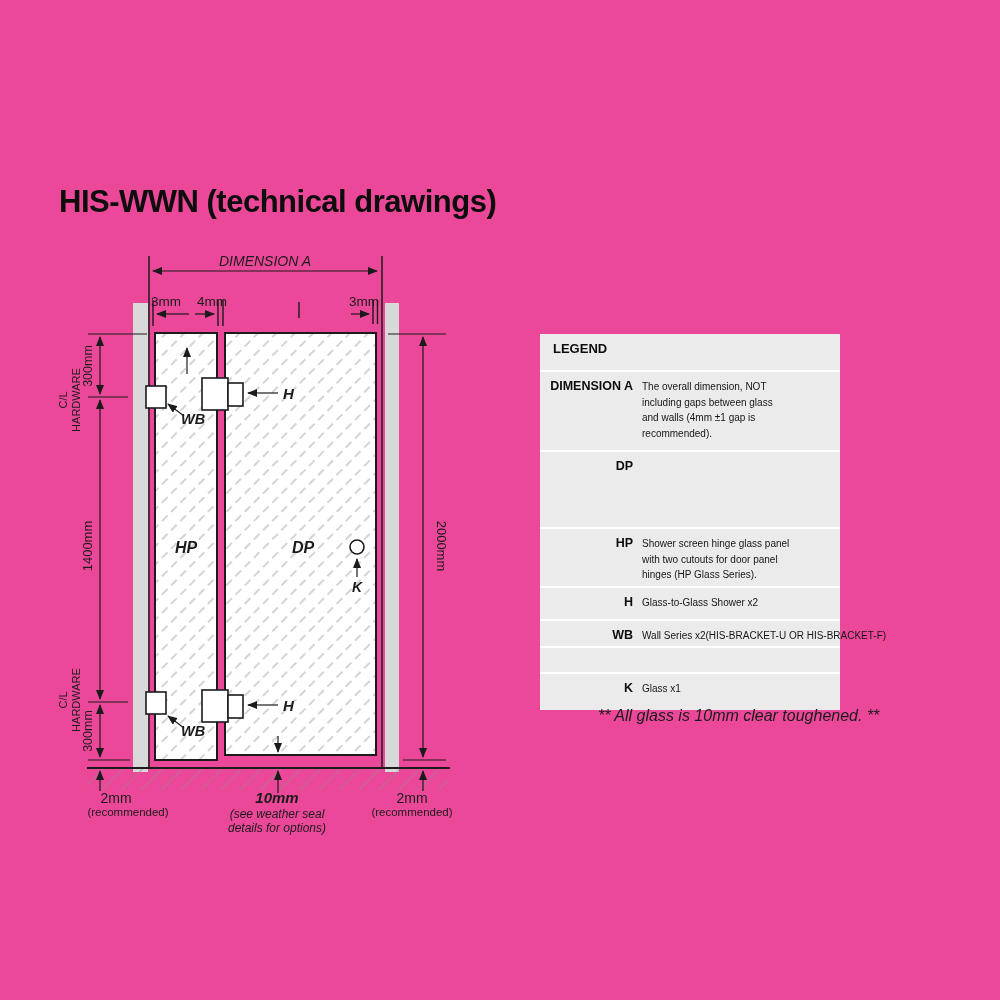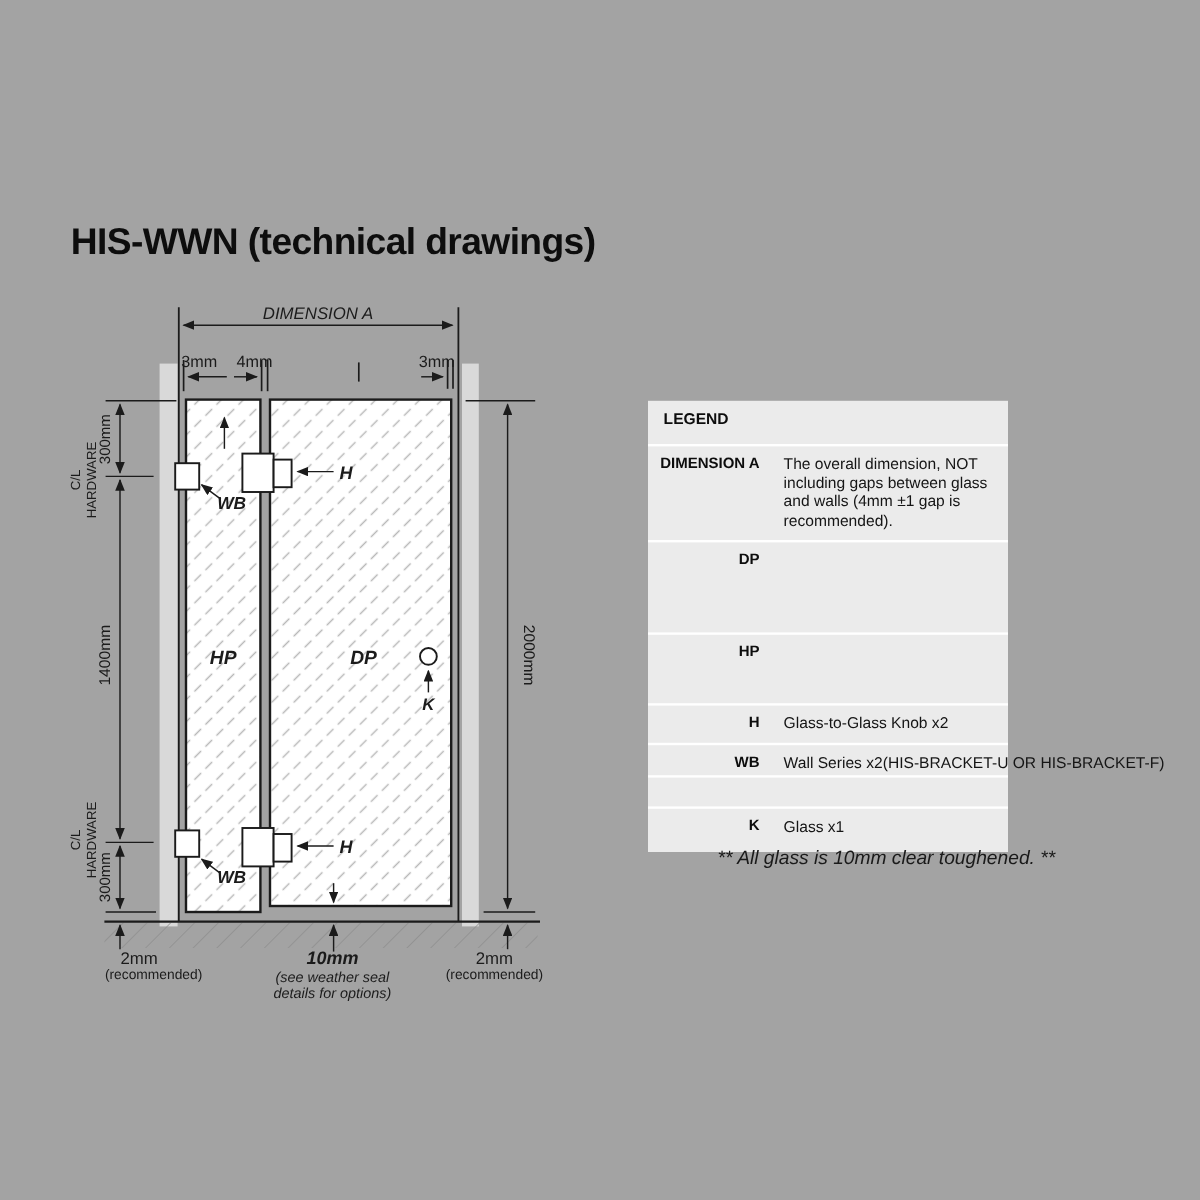--- a/index.html
+++ b/index.html
@@ -1,17 +1,17 @@
 <!DOCTYPE html>
 <html><head>
 <meta charset="utf-8">
 <style>
   html,body { margin:0; padding:0; background:#ffffff; }
   .canvas {
-    position:relative; width:1000px; height:1000px; background:#a3a3a3;
+    position:relative; width:1000px; height:1000px; background:#ec4899;
     font-family:"Liberation Sans", sans-serif; color:#111;
     overflow:hidden;
   }
   .title {
     position:absolute; left:59px; top:184px;
     font-size:31px; font-weight:bold; letter-spacing:-0.5px; color:#0d0d0d;
     white-space:nowrap;
   }
   svg.drawing { position:absolute; left:0; top:0; }
   svg.drawing text { fill:#1b1b1b; }
@@ -29,21 +29,21 @@
   .legend .row:nth-child(3){ height:59px; }
   .legend .row:nth-child(4){ height:33px; }
   .legend .row:nth-child(5){ height:27px; }
   .legend .row:nth-child(6){ height:26px; }
   .legend .row:nth-child(7){ height:38px; }
   .legend .term {
     flex:0 0 93px; text-align:right; font-weight:bold; font-size:12.5px; line-height:15px;
     color:#0d0d0d; white-space:nowrap;
   }
   .legend .desc {
-    margin-left:20px; font-size:13px; line-height:15.5px; white-space:pre-line; color:#151515;
+    margin-left:9px; font-size:10px; line-height:15.5px; white-space:pre-line; color:#151515;
   }
   .legend .row:nth-child(5) .desc { white-space:nowrap; }
   .footnote {
     position:absolute; left:598px; top:707px;
     font-style:italic; font-size:16px; color:#1a1a1a; white-space:nowrap;
   }
 </style>
 </head>
 <body>
 
@@ -168,24 +168,27 @@
         <div class="desc">The overall dimension, NOT
 including gaps between glass
 and walls (4mm ±1 gap is
 recommended).</div>
       </div>
       <div class="row">
         <div class="term">DP</div>
       </div>
       <div class="row">
         <div class="term">HP</div>
+        <div class="desc">Shower screen hinge glass panel
+with two cutouts for door panel
+hinges (HP Glass Series).</div>
       </div>
       <div class="row">
         <div class="term">H</div>
-        <div class="desc">Glass-to-Glass Knob x2</div>
+        <div class="desc">Glass-to-Glass Shower x2</div>
       </div>
       <div class="row">
         <div class="term">WB</div>
         <div class="desc">Wall Series x2(HIS-BRACKET-U OR HIS-BRACKET-F)</div>
       </div>
       <div class="row">
         <div class="term"></div>
         <div class="desc"></div>
       </div>
       <div class="row">

